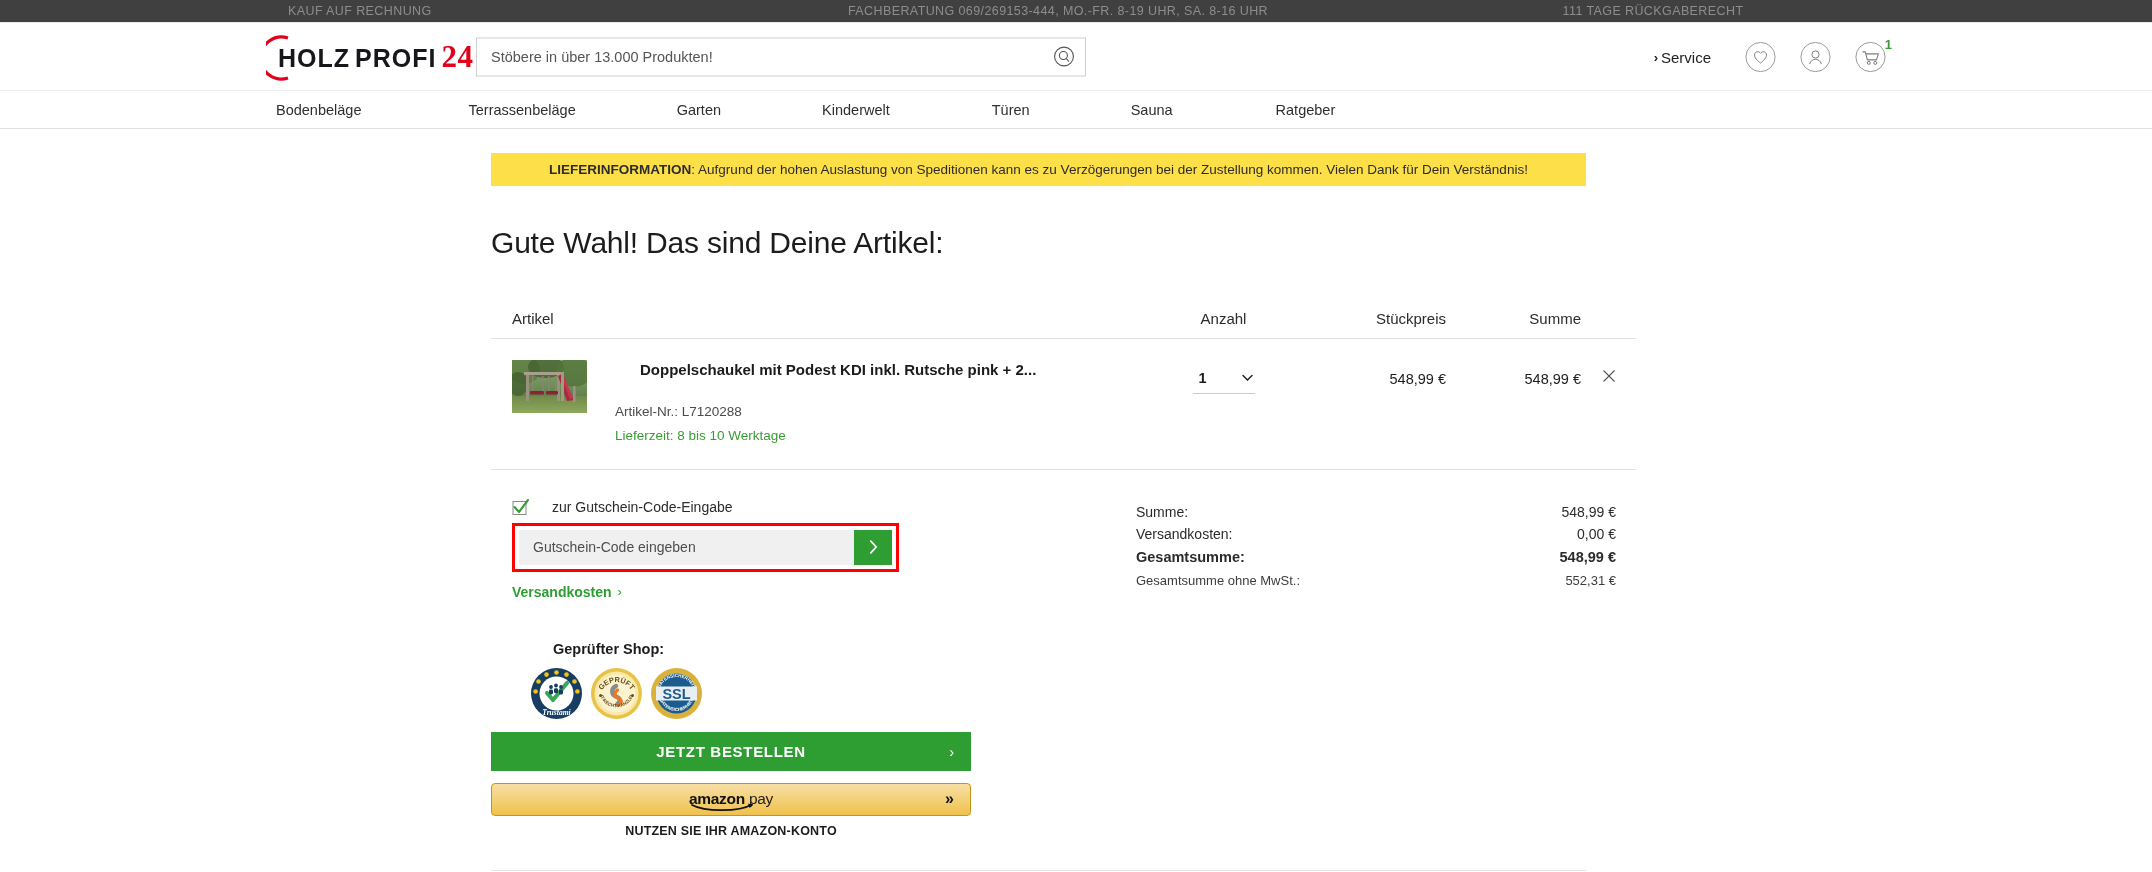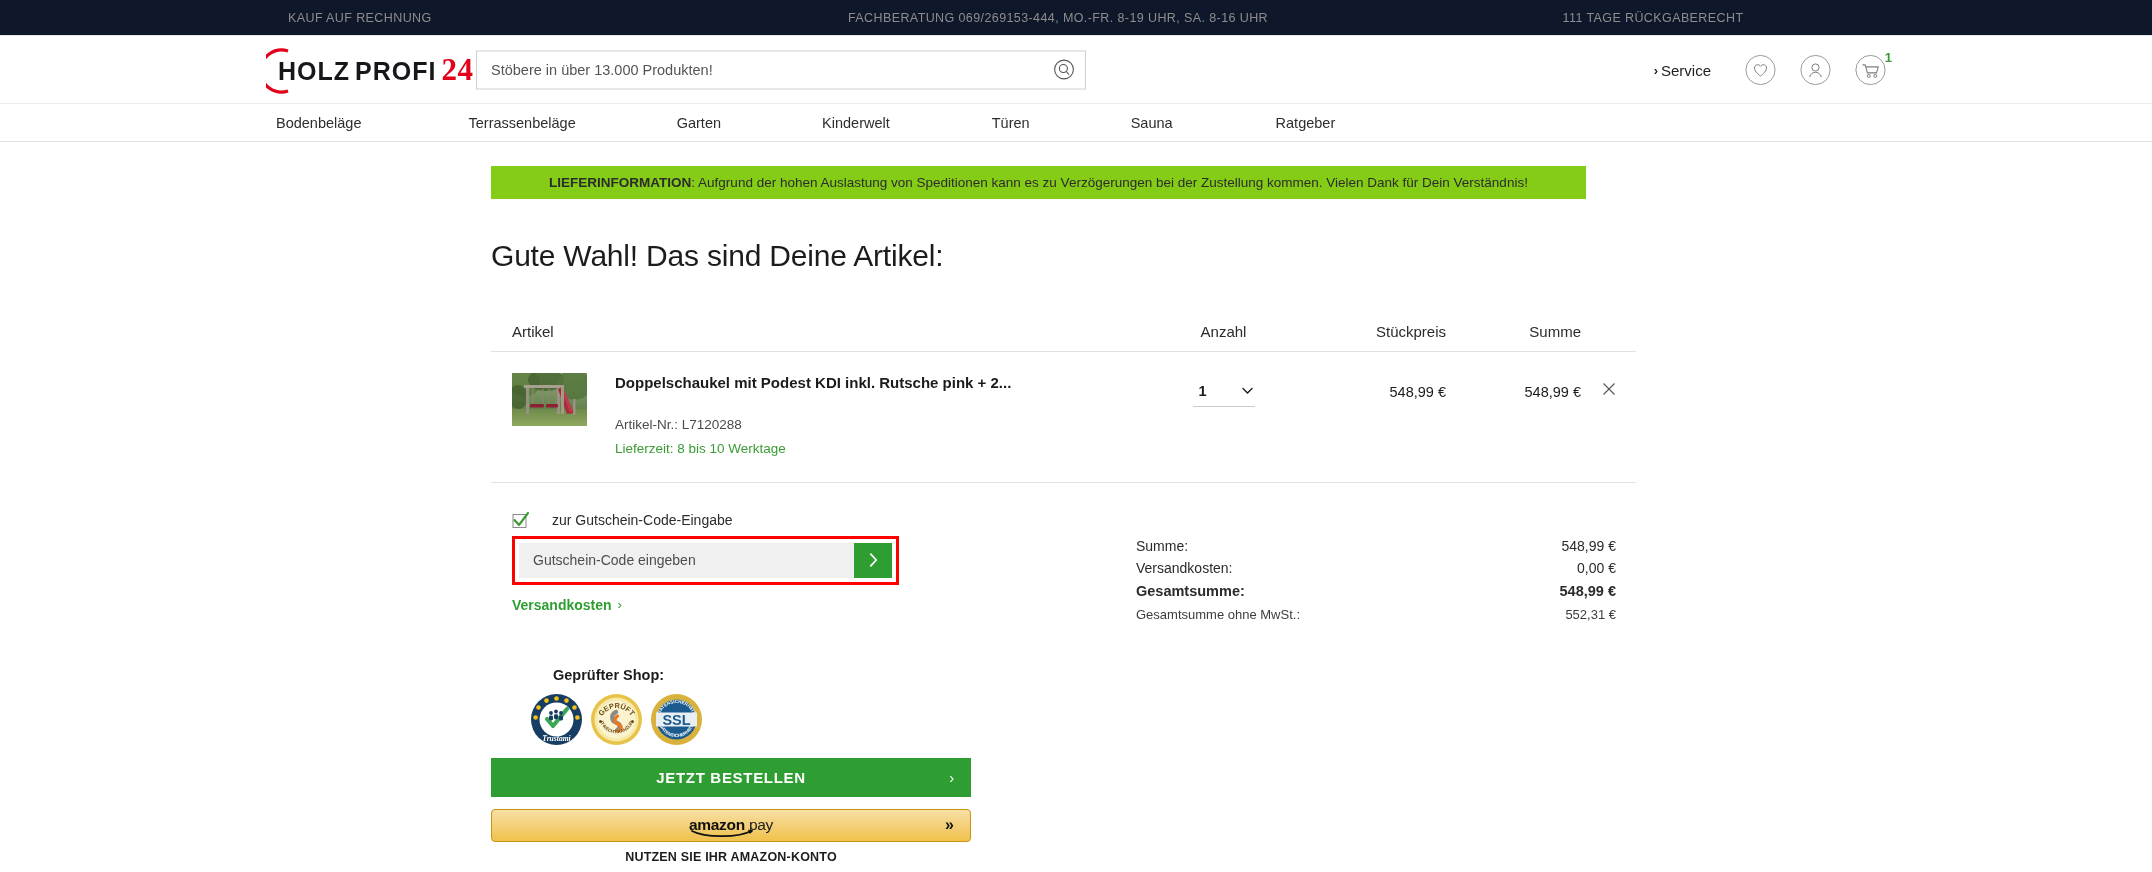--- a/index.html
+++ b/index.html
@@ -6,24 +6,24 @@
   html, body {
     width: 2152px; height: 872px;
     background: #ffffff;
     font-family: "Liberation Sans", sans-serif;
     color: #333333;
     overflow: hidden;
   }
 
   
   .topbar {
-    height: 36px;
+    height: 23px;
     display: flex;
     align-items: center;
-    background: #0f172a;
+    background: #404040;
     border-bottom: 1px solid #e8e8e8;
     font-size: 12.5px;
     letter-spacing: .4px;
     color: #8d8d8d;
     padding-left: 24px;
   }
   .topbar-inner {
     width: 1620px; margin: 0 auto;
     display: flex; align-items: center;
     padding-left: 10px;
@@ -135,21 +135,21 @@
   .nav-gap-5 { margin-right: 101px; }
   .nav-gap-6 { margin-right: 103px; }
 
   
   .page {
     width: 1620px; margin: 0 auto;
     padding-top: 24px;
     position: relative;
   }
   .notice {
-    background: #84cc16;
+    background: #fde047;
     color: #2c2c2c;
     font-size: 13.5px;
     padding: 9px 0;
     text-align: center;
     margin: 0 10px 0 225px;
     width: 1095px;
   }
   .notice b { font-weight: bold; }
 
   .content { margin-left: 225px; width: 1150px; }
@@ -186,20 +186,21 @@
     width: 75px; height: 53px;
     flex-shrink: 0;
     position: relative; overflow: hidden;
     border: 0;
   }
   .prod-info { margin-left: 28px; padding-top: 1px; }
   .prod-title {
     font-size: 15px; font-weight: bold; color: #1c1c1c;
     line-height: 1.25;
     cursor: pointer;
+    margin-left: 25px;
   }
   .prod-sku {
     font-size: 13.5px; color: #4a4a4a;
     margin-top: 24px;
   }
   .prod-delivery {
     font-size: 13.5px; color: #3a9b35;
     margin-top: 9px;
   }
   .qty-cell {
@@ -261,21 +262,21 @@
     display: flex; align-items: center; justify-content: center;
     color: #fff; font-size: 15px;
   }
   .shipping-link {
     margin-top: 12px;
     font-size: 14px; font-weight: bold; color: #2f9e32;
     cursor: pointer;
     display: inline-flex; align-items: center; gap: 6px;
   }
 
-  .lower-right { width: 480px; padding-top: 2px; margin-top: 21px; }
+  .lower-right { width: 480px; padding-top: 2px; }
   .sum-line {
     display: flex; justify-content: space-between;
     font-size: 14px; color: #2b2b2b;
     padding: 3px 0;
   }
   .sum-line.total { font-weight: bold; font-size: 14.5px; padding: 4px 0; }
   .sum-line.small { font-size: 13px; color: #3d3d3d; padding: 4.5px 0; }
   .sum-label { }
   .sum-value { text-align: right; }
 

